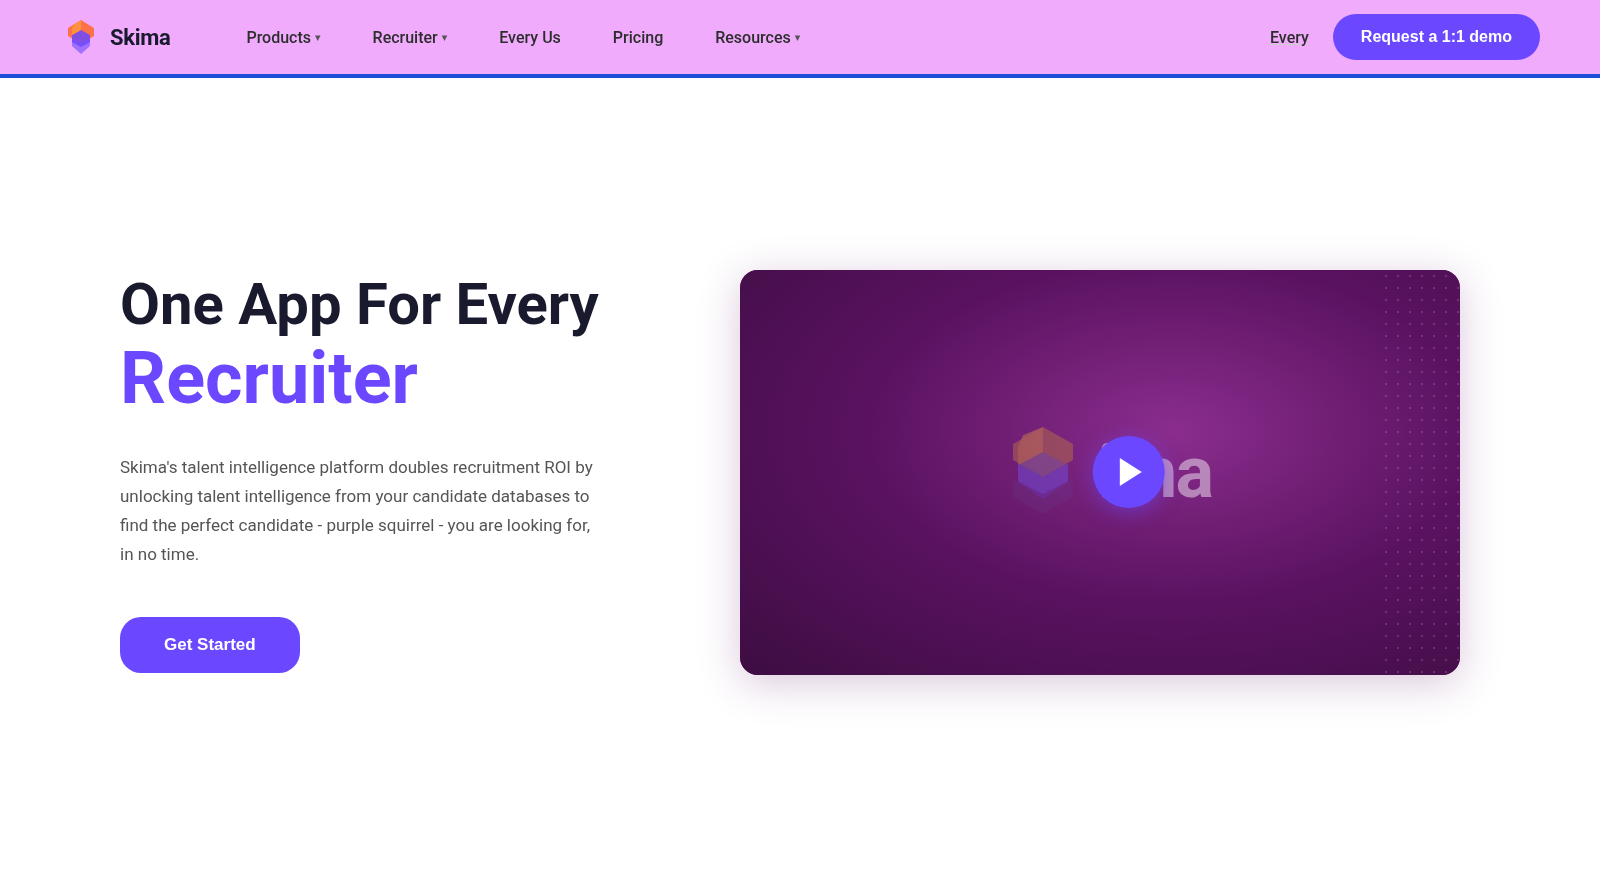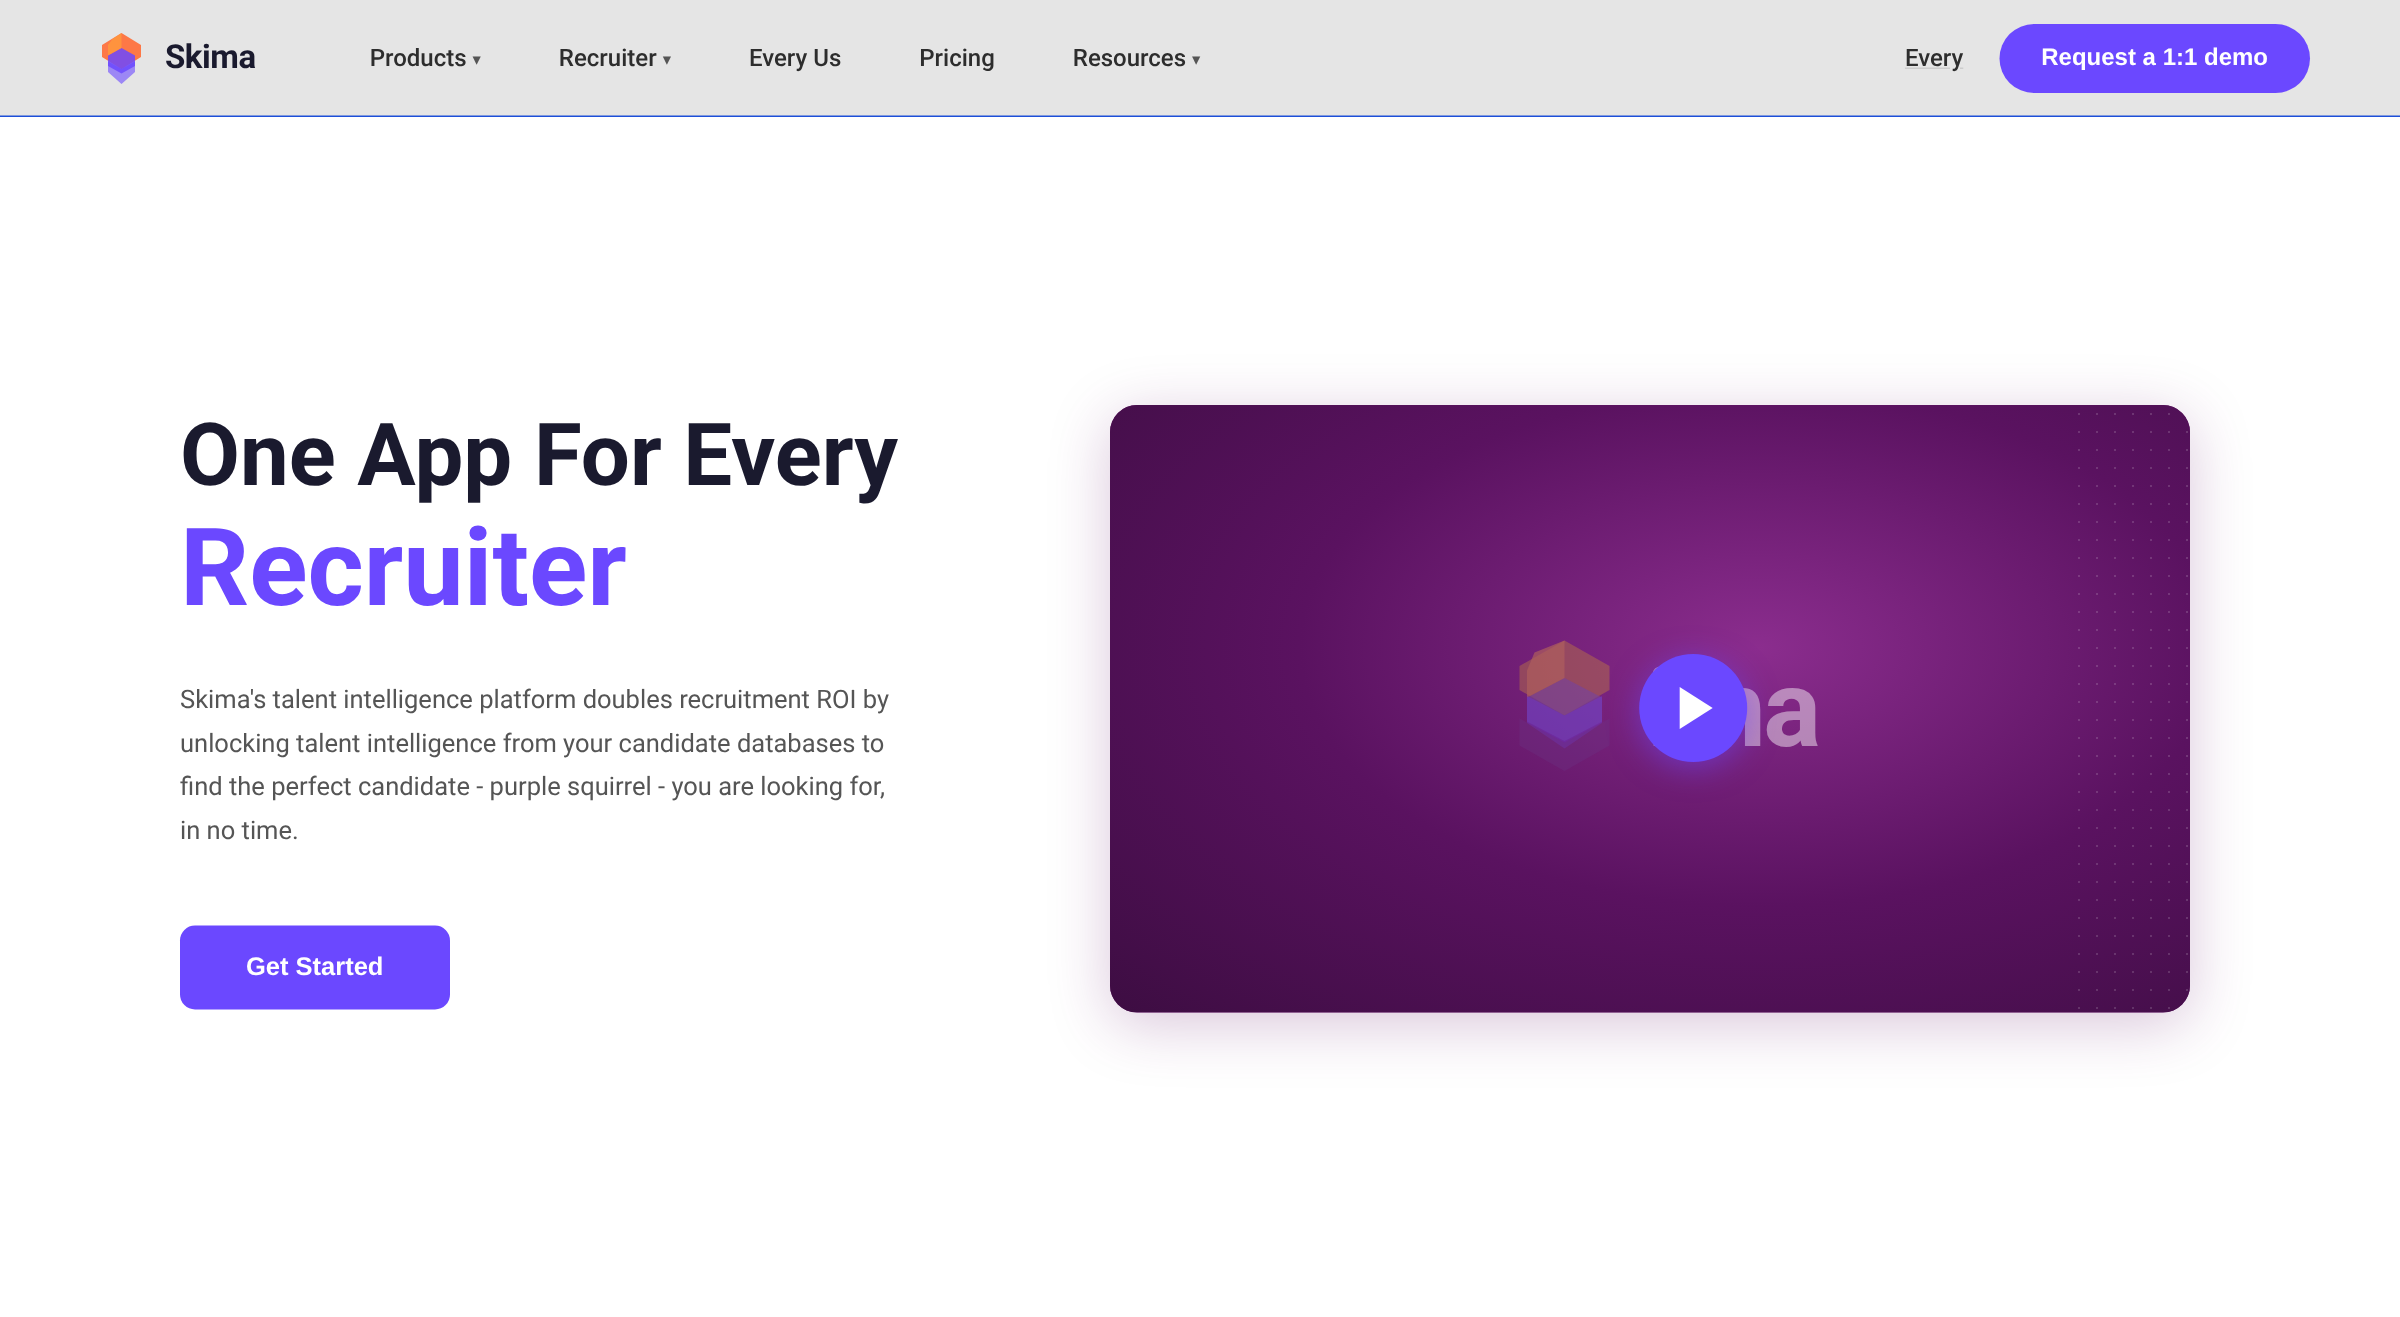--- a/index.html
+++ b/index.html
@@ -15,22 +15,22 @@
       min-height: 878px;
       overflow-x: hidden;
     }
 
     
     .navbar {
       display: flex;
       align-items: center;
       padding: 0 60px;
       height: 78px;
-      border-bottom: 1px solid #1d4ed8;
-      background: #e5e5e5;
+      border-bottom: 4px solid #1d4ed8;
+      background: #f0abfc;
     }
 
     .logo-area {
       display: flex;
       align-items: center;
       gap: 8px;
       margin-right: 60px;
       text-decoration: none;
     }
 
@@ -138,21 +138,21 @@
       color: #555;
       line-height: 1.7;
       margin-bottom: 48px;
       max-width: 480px;
     }
 
     .get-started-btn {
       background: #6b48ff;
       color: #fff;
       border: none;
-      border-radius: 10px;
+      border-radius: 21px;
       padding: 18px 44px;
       font-size: 17px;
       font-weight: 600;
       cursor: pointer;
       transition: background 0.2s;
     }
 
     
     .hero-right {
       flex: 1;

